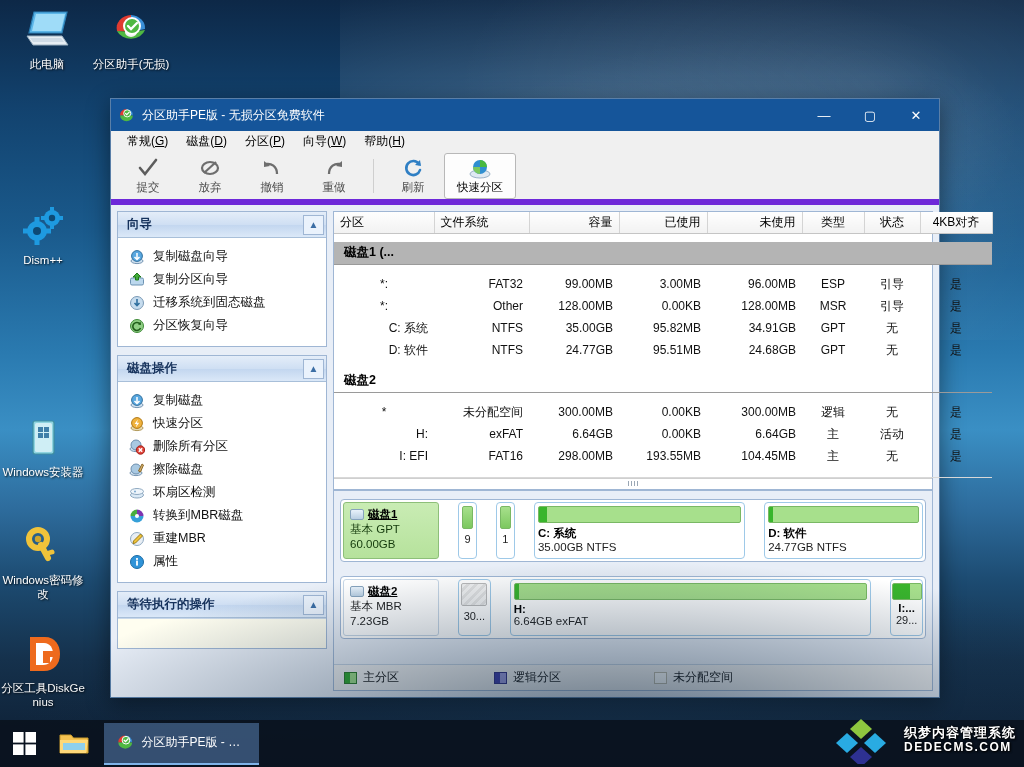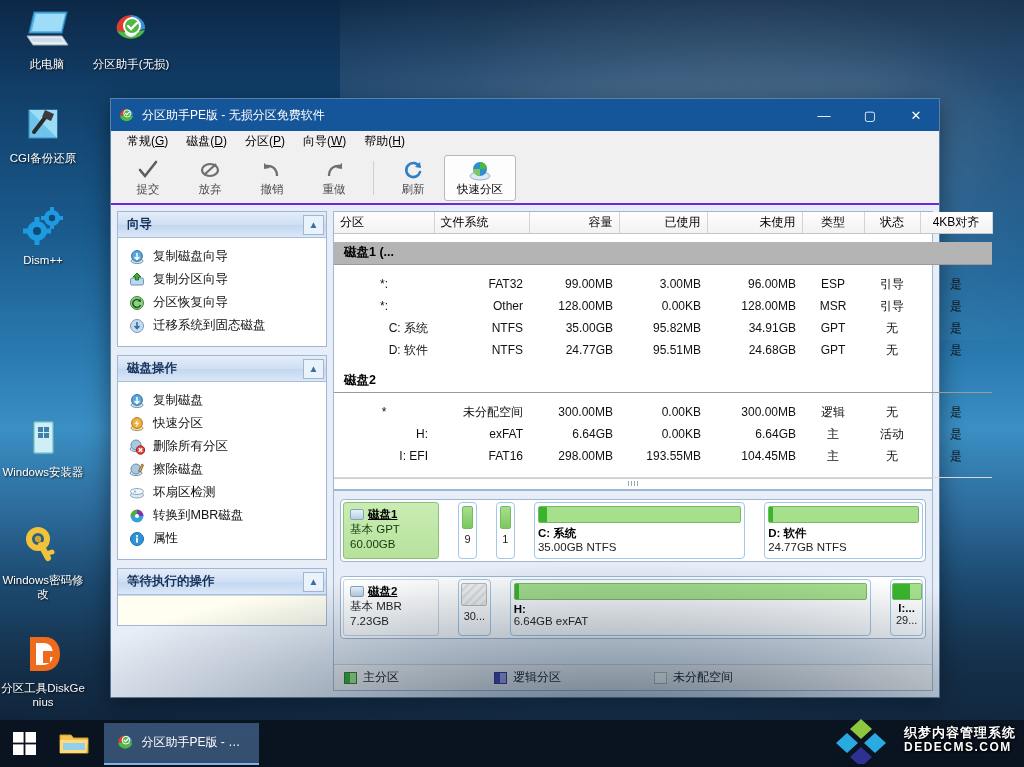--- a/index.html
+++ b/index.html
@@ -52,21 +52,21 @@
 
   #menubar{
     height:22px; background:#f0f0f0; display:flex; align-items:center;
     padding-left:8px; gap:2px; border-bottom:1px solid #f0f0f0; flex:0 0 auto;
   }
   .menu-item{ font-size:12px; color:#000; padding:2px 8px; cursor:pointer; white-space:nowrap;}
   .menu-item u{ text-decoration:underline; }
 
   #toolbar{
     height:52px; background:#f0f0f0; display:flex; align-items:center;
-    padding-left:6px; flex:0 0 auto; border-bottom:2px solid #6d28d9;
+    padding-left:6px; flex:0 0 auto; border-bottom:6px solid #6d28d9;
   }
   .tbtn{
     width:62px; height:46px; display:flex; flex-direction:column;
     align-items:center; justify-content:center; gap:1px; cursor:pointer;
     border:1px solid transparent; border-radius:3px;
   }
   .tbtn .ti{ height:22px; display:flex; align-items:center; justify-content:center;}
   .tbtn .tl{ font-size:11.5px; color:#4d4d4d; }
   .tbtn.on{ background:#fdfdfd; border:1px solid #b8b8b8; width:72px;}
   .tbtn.on .tl{ color:#000; }
@@ -210,31 +210,20 @@
         <path d="M23 6 A15 13 0 0 1 37 20 L23 23 Z" fill="#3a8fd8"></path>
         <path d="M9 22 A15 13 0 0 0 37 21 L23 23 Z" fill="#4fb842"></path>
         <ellipse cx="23" cy="23" rx="6" ry="5" fill="#f2f2f2"></ellipse>
         <circle cx="24" cy="17" r="8" fill="#4fb842" stroke="#fff" stroke-width="2"></circle>
         <path d="M20 17 l3 3 l6 -6" stroke="#fff" stroke-width="2.4" fill="none" stroke-linecap="round"></path>
       </svg>
     </div>
     <div class="lbl">分区助手(无损)</div>
   </div>
 
-  <div class="dicon" style="left:0px;top:100px;">
-    <div class="glyph">
-      <svg width="44" height="44" viewBox="0 0 44 44">
-        <path d="M8 8 L36 8 L36 36 L8 36 Z" fill="#6ec4ea" stroke="#3d8fbe" stroke-width="1.2"></path>
-        <path d="M8 8 L36 8 L36 36 Z" fill="#9ddcf5"></path>
-        <path d="M13 30 L26 13" stroke="#2b2b2b" stroke-width="4" stroke-linecap="round"></path>
-        <path d="M24 8 L33 12 L30 19 L21 15 Z" fill="#3b3b3b"></path>
-      </svg>
-    </div>
-    <div class="lbl">CGI备份还原</div>
-  </div>
 
   <div class="dicon" style="left:0px;top:202px;">
     <div class="glyph">
       <svg width="46" height="44" viewBox="0 0 46 44">
         <g fill="#1e9ae0">
           <circle cx="32" cy="14" r="8"></circle>
             <circle cx="32" cy="14" r="3.2" fill="#0d4a75"></circle>
           <rect x="30" y="3" width="4" height="6"></rect>
             <rect x="30" y="19" width="4" height="6"></rect>
           <rect x="21" y="12" width="6" height="4"></rect>
@@ -402,35 +391,35 @@
                 <svg width="16" height="16" viewBox="0 0 16 16">
                     <rect x="1.5" y="6" width="13" height="7" rx="1.5" fill="#bcd8ee" stroke="#6d93b3"></rect>
                     <path d="M8 1 L12 5 L9.5 5 L9.5 8 L6.5 8 L6.5 5 L4 5 Z" fill="#43ac3a" stroke="#1f7a1a"></path>
                   </svg>
               </span>
               <span class="lt">复制分区向导</span>
             </div>
             <div class="lrow">
               <span class="li">
                 <svg width="16" height="16" viewBox="0 0 16 16">
+                    <circle cx="8" cy="8" r="6.5" fill="#c6dcee" stroke="#7b9ab6"></circle>
+                    <path d="M8 4 L8 10 M5.5 8 L8 10.5 L10.5 8" stroke="#2f6f9e" stroke-width="1.6" fill="none"></path>
+                  </svg>
+              </span>
+              <span class="lt">迁移系统到固态磁盘</span>
+            </div>
+            <div class="lrow">
+              <span class="li">
+                <svg width="16" height="16" viewBox="0 0 16 16">
                     <circle cx="8" cy="8" r="6.5" fill="#8fcf84" stroke="#3f8a38"></circle>
                     <path d="M11 6 A4 4 0 1 0 11.5 10" stroke="#1f5c19" stroke-width="1.6" fill="none"></path>
                     <path d="M11.5 3.5 L12 7 L9 6.4 Z" fill="#1f5c19"></path>
                   </svg>
               </span>
               <span class="lt">分区恢复向导</span>
-            </div>
-            <div class="lrow">
-              <span class="li">
-                <svg width="16" height="16" viewBox="0 0 16 16">
-                    <circle cx="8" cy="8" r="6.5" fill="#c6dcee" stroke="#7b9ab6"></circle>
-                    <path d="M8 4 L8 10 M5.5 8 L8 10.5 L10.5 8" stroke="#2f6f9e" stroke-width="1.6" fill="none"></path>
-                  </svg>
-              </span>
-              <span class="lt">迁移系统到固态磁盘</span>
             </div>
           </div>
         </div>
 
         <div class="grp">
           <div class="grp-hd">
             <div class="t">磁盘操作</div>
             <div class="chev">▲</div>
           </div>
           <div class="grp-bd">
@@ -488,20 +477,29 @@
             <div class="lrow">
               <span class="li">
                 <svg width="16" height="16" viewBox="0 0 16 16">
                     <path d="M8 1.5 A6.5 6.5 0 0 1 14.5 8 L8 8 Z" fill="#7d34b0"></path>
                     <path d="M8 1.5 A6.5 6.5 0 0 0 1.5 8 L8 8 Z" fill="#49ae3e"></path>
                     <path d="M1.5 8 A6.5 6.5 0 0 0 14.5 8 Z" fill="#36a0d8"></path>
                     <circle cx="8" cy="8" r="2" fill="#fff"></circle>
                   </svg>
               </span>
               <span class="lt">转换到MBR磁盘</span>
+            </div>
+            <div class="lrow">
+              <span class="li">
+                <svg width="16" height="16" viewBox="0 0 16 16">
+                    <circle cx="8" cy="8" r="6.5" fill="#e8eef4" stroke="#8fa9c1"></circle>
+                    <path d="M11.5 3 L13.5 5 L6.5 12 L4 12.5 L4.5 10 Z" fill="#f0c33a" stroke="#9a7a14"></path>
+                  </svg>
+              </span>
+              <span class="lt">重建MBR</span>
             </div>
             <div class="lrow">
               <span class="li">
                 <svg width="16" height="16" viewBox="0 0 16 16">
                     <circle cx="8" cy="8" r="6.5" fill="#2f93d8" stroke="#1b6ca5"></circle>
                     <rect x="7.1" y="6.6" width="1.8" height="5" fill="#fff"></rect>
                     <rect x="7.1" y="4" width="1.8" height="1.9" fill="#fff"></rect>
                   </svg>
               </span>
               <span class="lt">属性</span>

